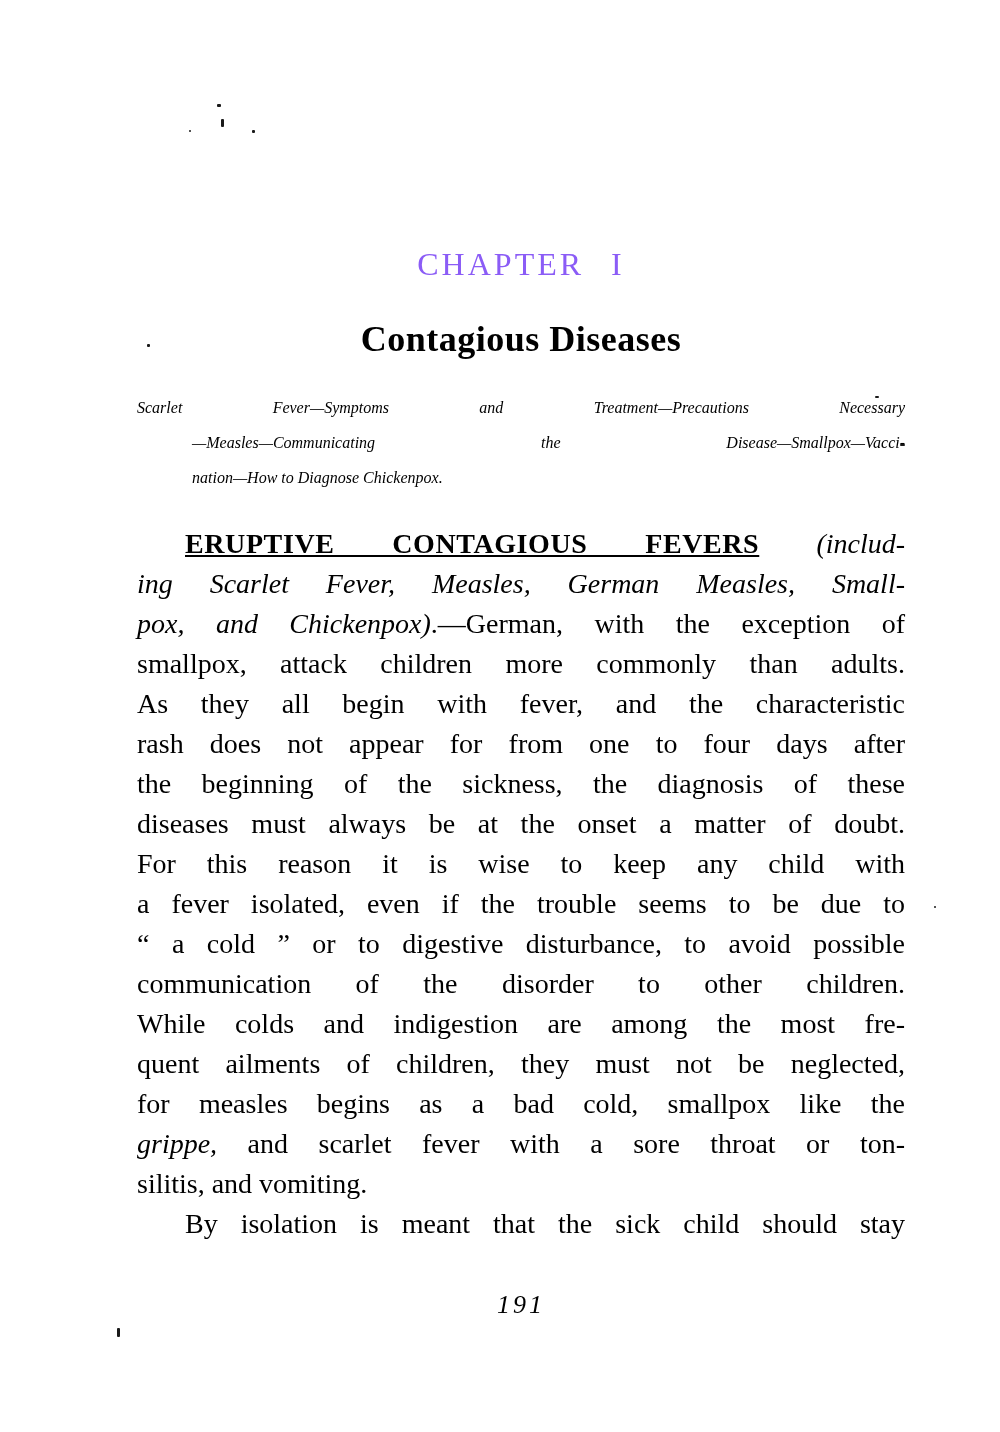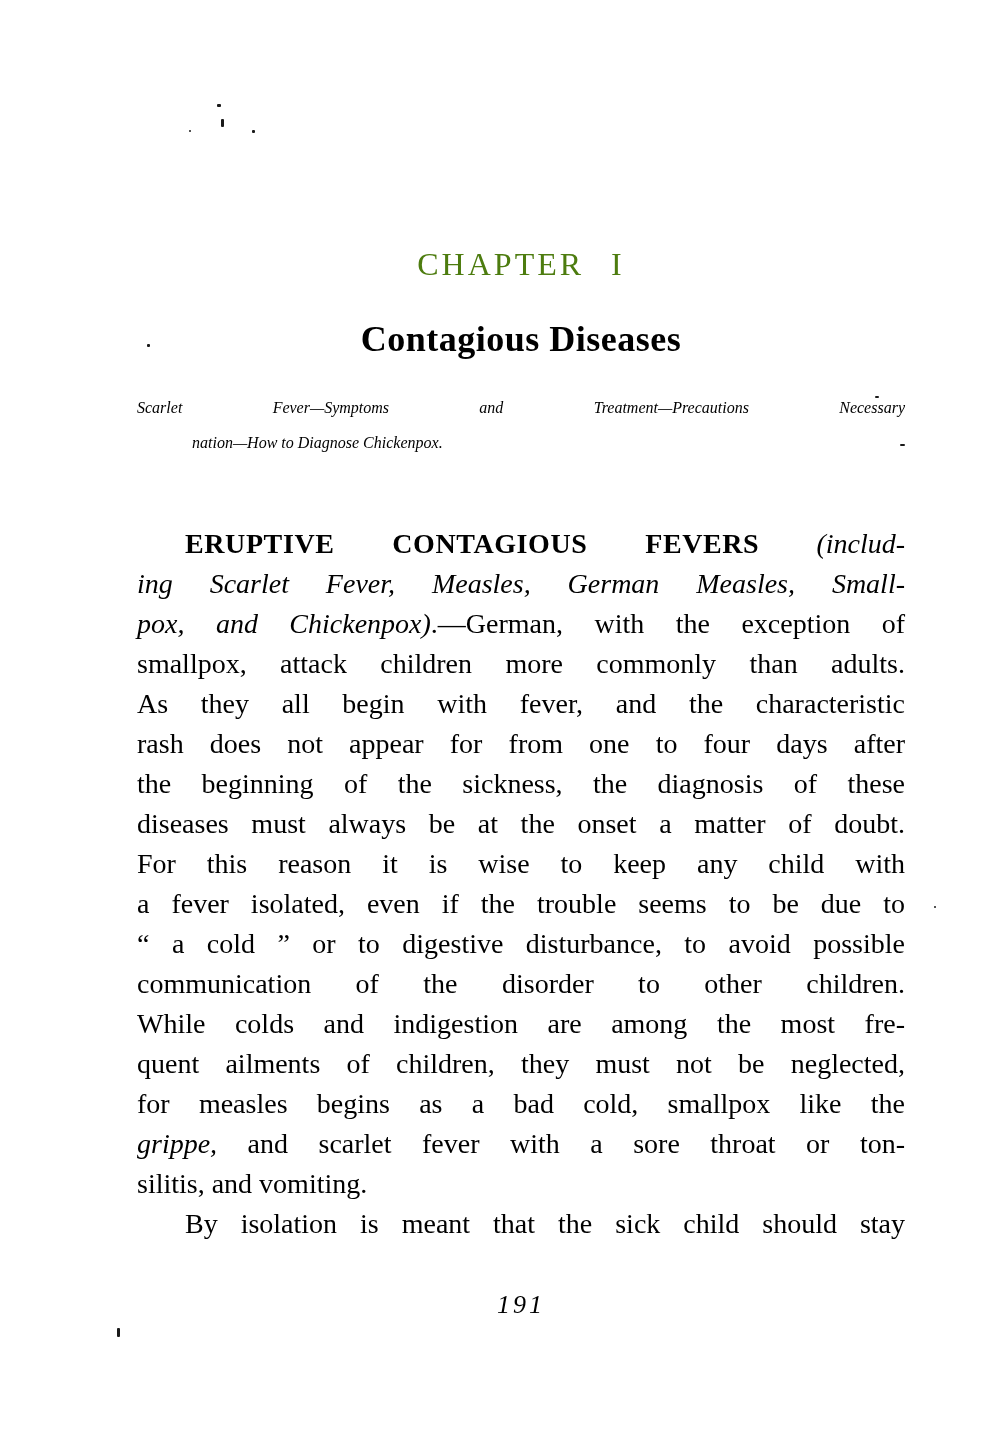--- a/index.html
+++ b/index.html
@@ -16,21 +16,21 @@
     position: absolute;
     left: 137px;
     width: 768px;
   }
   .chapter-heading {
     top: 246px;
     text-align: center;
     font-size: 32px;
     letter-spacing: 3px;
     word-spacing: 16px;
-    color: #4d7c0f;
+    color: #8b5cf6;
   }
   .book-title {
     top: 318px;
     text-align: center;
     font-size: 36px;
     font-weight: bold;
     letter-spacing: 0.5px;
     color: #000;
   }
   .summary {
@@ -50,21 +50,21 @@
     font-size: 28px;
     line-height: 40px;
     color: #000;
   }
   .bline { height: 40px; white-space: nowrap; }
   .bline.just {
     text-align: justify;
     text-align-last: justify;
     white-space: normal;
   }
-  .b { font-weight: bold; letter-spacing: 0.6px; }
+  .b { font-weight: bold; letter-spacing: 0.6px; text-decoration: underline; }
   .i { font-style: italic; }
   .page-number {
     top: 1290px;
     text-align: center;
     font-size: 26px;
     letter-spacing: 3px;
     color: #000;
     font-style: italic;
   }
   .speck {
@@ -87,20 +87,21 @@
   <div class="speck" style="left:900px; top:444px; width:5px; height:2px;"></div>
   <div class="speck" style="left:934px; top:906px; width:2px; height:2px;"></div>
   <div class="speck" style="left:117px; top:1328px; width:3px; height:9px;"></div>
 
   <div class="content chapter-heading">CHAPTER I</div>
 
   <div class="content book-title">Contagious Diseases</div>
 
   <div class="content summary">
       <div class="sline just">Scarlet Fever—Symptoms and Treatment—Precautions Necessary</div>
+      <div class="sline just ind">—Measles—Communicating the Disease—Smallpox—Vacci-</div>
       <div class="sline ind">nation—How to Diagnose Chickenpox.</div>
     </div>
 
   <div class="content body-text">
       <div class="bline just" style="padding-left: 48px;"><span class="b">ERUPTIVE CONTAGIOUS FEVERS</span><span> </span><span class="i">(includ-</span></div>
       <div class="bline just"><span class="i">ing Scarlet Fever, Measles, German Measles, Small-</span></div>
       <div class="bline just"><span class="i">pox, and Chickenpox)</span><span>.—German, with the exception of</span></div>
       <div class="bline just"><span>smallpox, attack children more commonly than adults.</span></div>
       <div class="bline just"><span>As they all begin with fever, and the characteristic</span></div>
       <div class="bline just"><span>rash does not appear for from one to four days after</span></div>

